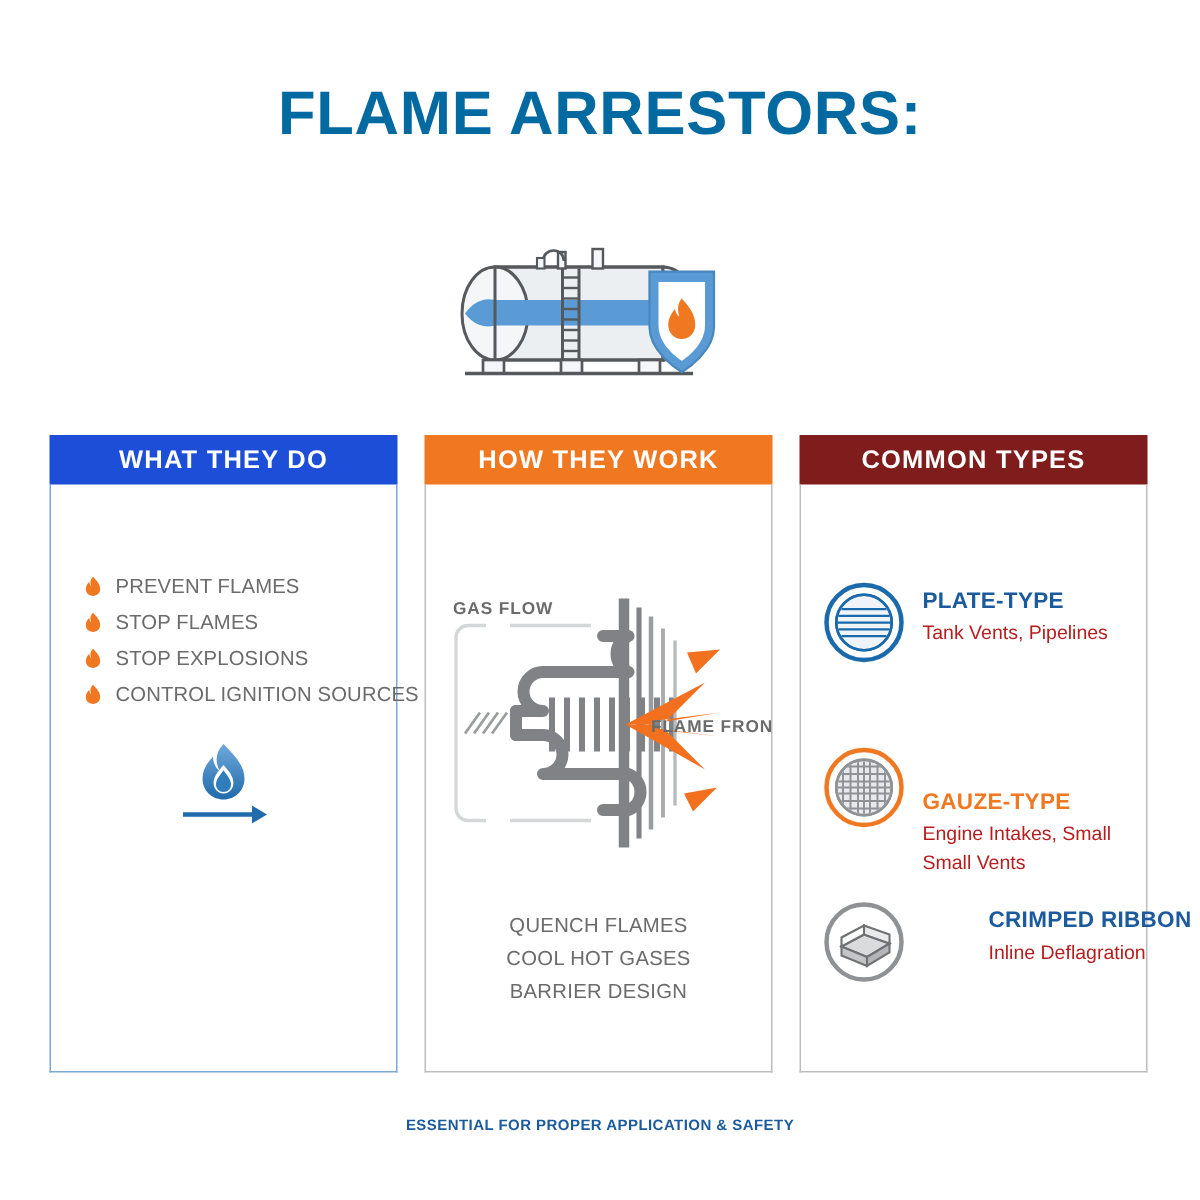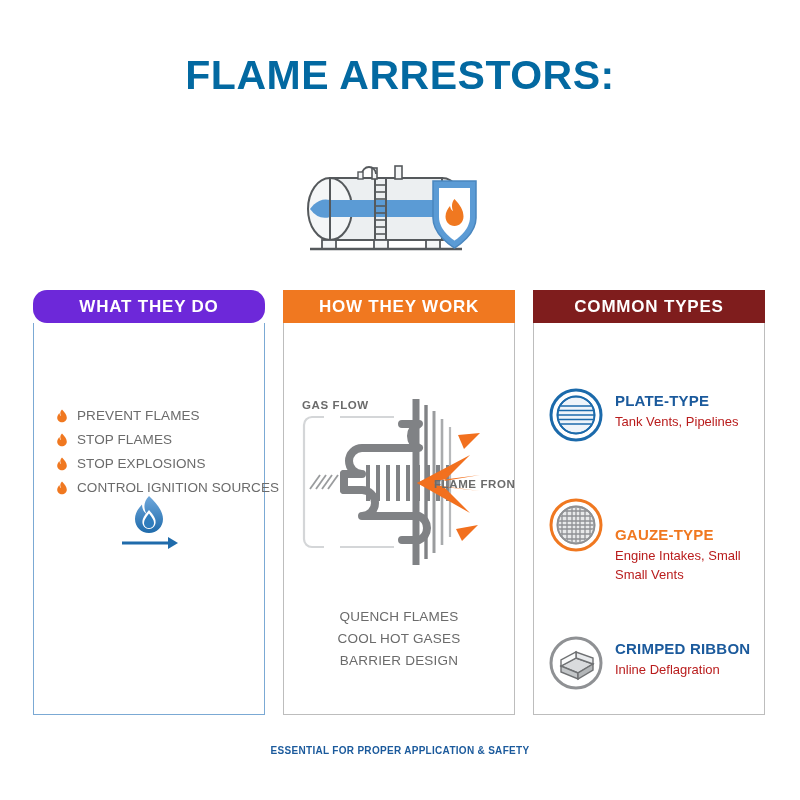--- a/index.html
+++ b/index.html
@@ -48,34 +48,34 @@
     font-size:17px;
     font-weight:bold;
     letter-spacing:0.8px;
   }
   .panel-body{
     height:392px;
     position:relative;
   }
 
   #panel-left  { left:33px;  width:232px; }
-  #panel-left  .panel-head{ background:#6d28d9;border-radius:14px; }
+  #panel-left  .panel-head{ background:#1d4ed8; }
   #panel-left  .panel-body{ border:1px solid #7ba9d4; border-top:none; }
 
   #panel-mid   { left:283px; width:232px; }
   #panel-mid   .panel-head{ background:#f07820; }
   #panel-mid   .panel-body{ border:1px solid #bdbdbd; border-top:none; }
 
   #panel-right { left:533px; width:232px; }
   #panel-right .panel-head{ background:#7f1d1d; }
   #panel-right .panel-body{ border:1px solid #bdbdbd; border-top:none; }
 
   
   .do-list{
-    position:absolute; left:20px; top:58px; width:210px;margin-top:25px;
+    position:absolute; left:20px; top:58px; width:210px;
   }
   .do-item{
     display:flex; align-items:center;
     height:19px; margin-bottom:5px;
   }
   .do-flame{ width:16px; height:16px; flex:0 0 16px; margin-right:7px; }
   .do-text{
     font-size:13.5px; color:#6b6b6b; white-space:nowrap;
     letter-spacing:0.1px;
   }
@@ -97,21 +97,21 @@
     line-height:22px; letter-spacing:0.2px;
   }
 
   
   .type-row{
     position:absolute; left:15px; width:205px;
     display:flex; align-items:flex-start;
   }
   #type-0{ top:65px; }
   #type-1{ top:175px; }
-  #type-2{ top:313px; }
+  #type-2{ top:278px;gap:44px; }
   .type-icon{ width:54px; height:54px; flex:0 0 54px; margin-right:12px; }
   .type-txt{ padding-top:3px; }
   .type-name{
     font-size:15px; font-weight:bold; letter-spacing:0.2px;
     line-height:19px; white-space:nowrap;
   }
   .type-desc{
     font-size:13px; color:#b91c1c; line-height:19px;
     margin-top:2px; white-space:nowrap;
   }

